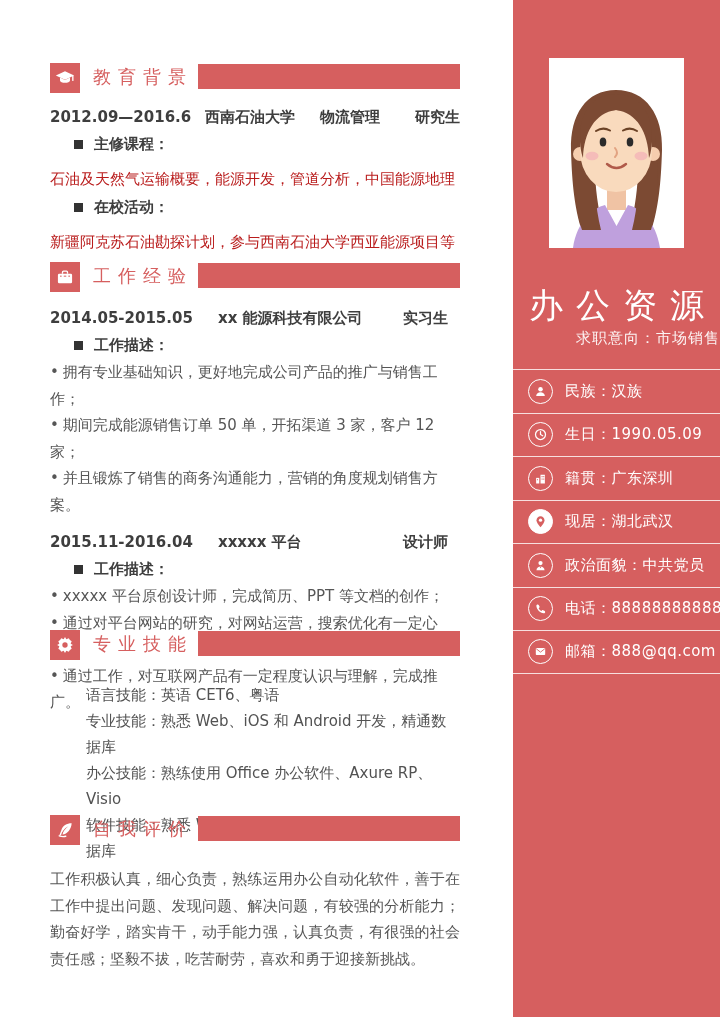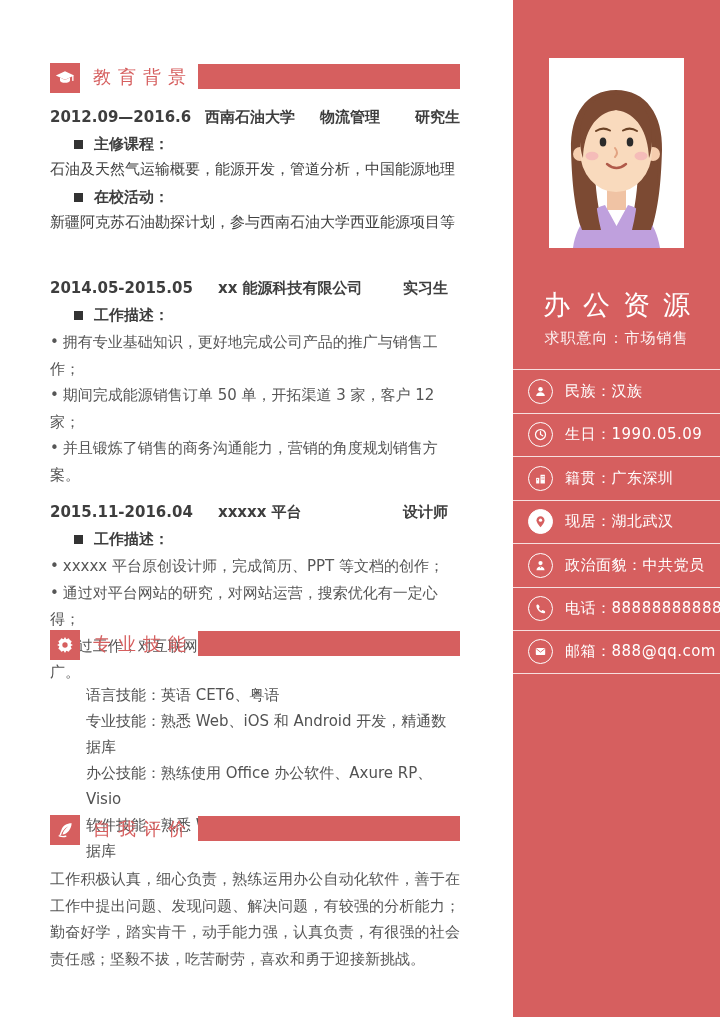--- a/index.html
+++ b/index.html
@@ -39,21 +39,21 @@
   }
   .job-line .role { text-align:right; padding-right:12px; }
   .mt16 { margin-top:16px; } .mt14 { margin-top:14px; }
 
   .sublabel {
     margin-top:8px; padding-left:24px; display:flex; align-items:center;
     font-weight:bold; font-size:15px; color:#3e3e3e; line-height:19px;
   }
   .sq { width:9px; height:9px; background:#333; display:inline-block; margin-right:11px; }
 
-  .body-text { margin-top:4px; font-size:15px; color:#404040; line-height:22px; }
+  .body-text { margin-top:14px; font-size:15px; color:#b91c1c; line-height:22px; }
 
   ul.bullets { margin-top:4px; list-style:none; }
   ul.bullets li { font-size:15px; color:#565656; line-height:26.5px; }
   ul.bullets li .dot { margin-right:4px; color:#565656; }
 
   ul.skill-lines { margin-top:22px; list-style:none;margin-left:36px; }
   ul.skill-lines li { font-size:15px; color:#525252; line-height:26px; }
 
   .eval-text {
     margin-top:21px; font-size:15px; color:#565656; line-height:26.5px;
@@ -63,25 +63,25 @@
   
   .sidebar {
     position:absolute; left:513px; top:0; width:207px; height:1017px;
     background:#d65f5f;
   }
   .photo {
     width:135px; height:190px; background:#ffffff; margin:58px auto 0;
     overflow:hidden;
   }
   .side-name {
-    margin-top:43px; text-align:center; color:#ffffff; font-size:27px;
+    margin-top:43px; text-align:center; color:#ffffff; font-size:34px;
     letter-spacing:13px; padding-left:13px; line-height:28px;
   }
   .side-intent {
-    margin-top:10px; text-align:center; color:rgba(255,255,255,.92);
+    margin-top:10px; text-align:right; color:rgba(255,255,255,.92);
     font-size:15px; letter-spacing:1px;
   }
   ul.info { margin-top:21px; list-style:none; }
   ul.info li {
     height:43.5px; display:flex; align-items:center; padding-left:15px;
     border-top:1px solid rgba(255,255,255,.8); color:#ffffff; font-size:15px;
   }
   ul.info li:last-child { border-bottom:1px solid rgba(255,255,255,.8); }
   .cicon {
     width:25px; height:25px; border:1.5px solid #ffffff; border-radius:50%;
@@ -122,20 +122,33 @@
       </div>
       <p class="body-text">石油及天然气运输概要，能源开发，管道分析，中国能源地理</p>
       <div class="sublabel">
         <span class="sq"></span>
         <span>在校活动：</span>
       </div>
       <p class="body-text">新疆阿克苏石油勘探计划，参与西南石油大学西亚能源项目等</p>
     </section>
 
     <section class="sec" id="sec-work">
+      <div class="sec-head">
+        <div class="sec-icon">
+          <svg width="20" height="20" viewBox="0 0 24 24">
+            <rect x="3.5" y="8" width="17" height="11.5" rx="1.5" fill="#fff"></rect>
+            <path d="M9 8 V6.2 C9 5.5 9.5 5 10.2 5 H13.8 C14.5 5 15 5.5 15 6.2 V8" fill="none" stroke="#fff" stroke-width="1.6"></path>
+            <line x1="6" y1="11" x2="8" y2="11" stroke="#d65f5f" stroke-width="1.2"></line>
+            <line x1="10.5" y1="11" x2="13.5" y2="11" stroke="#d65f5f" stroke-width="1.2"></line>
+            <line x1="16" y1="11" x2="18" y2="11" stroke="#d65f5f" stroke-width="1.2"></line>
+          </svg>
+        </div>
+        <div class="sec-title">工作经验</div>
+        <div class="sec-bar"></div>
+      </div>
 
       <div class="job-line mt16">
         <span>2014.05-2015.05</span>
         <span>xx 能源科技有限公司</span>
         <span class="role">实习生</span>
       </div>
       <div class="sublabel">
         <span class="sq"></span>
         <span>工作描述：</span>
       </div>

